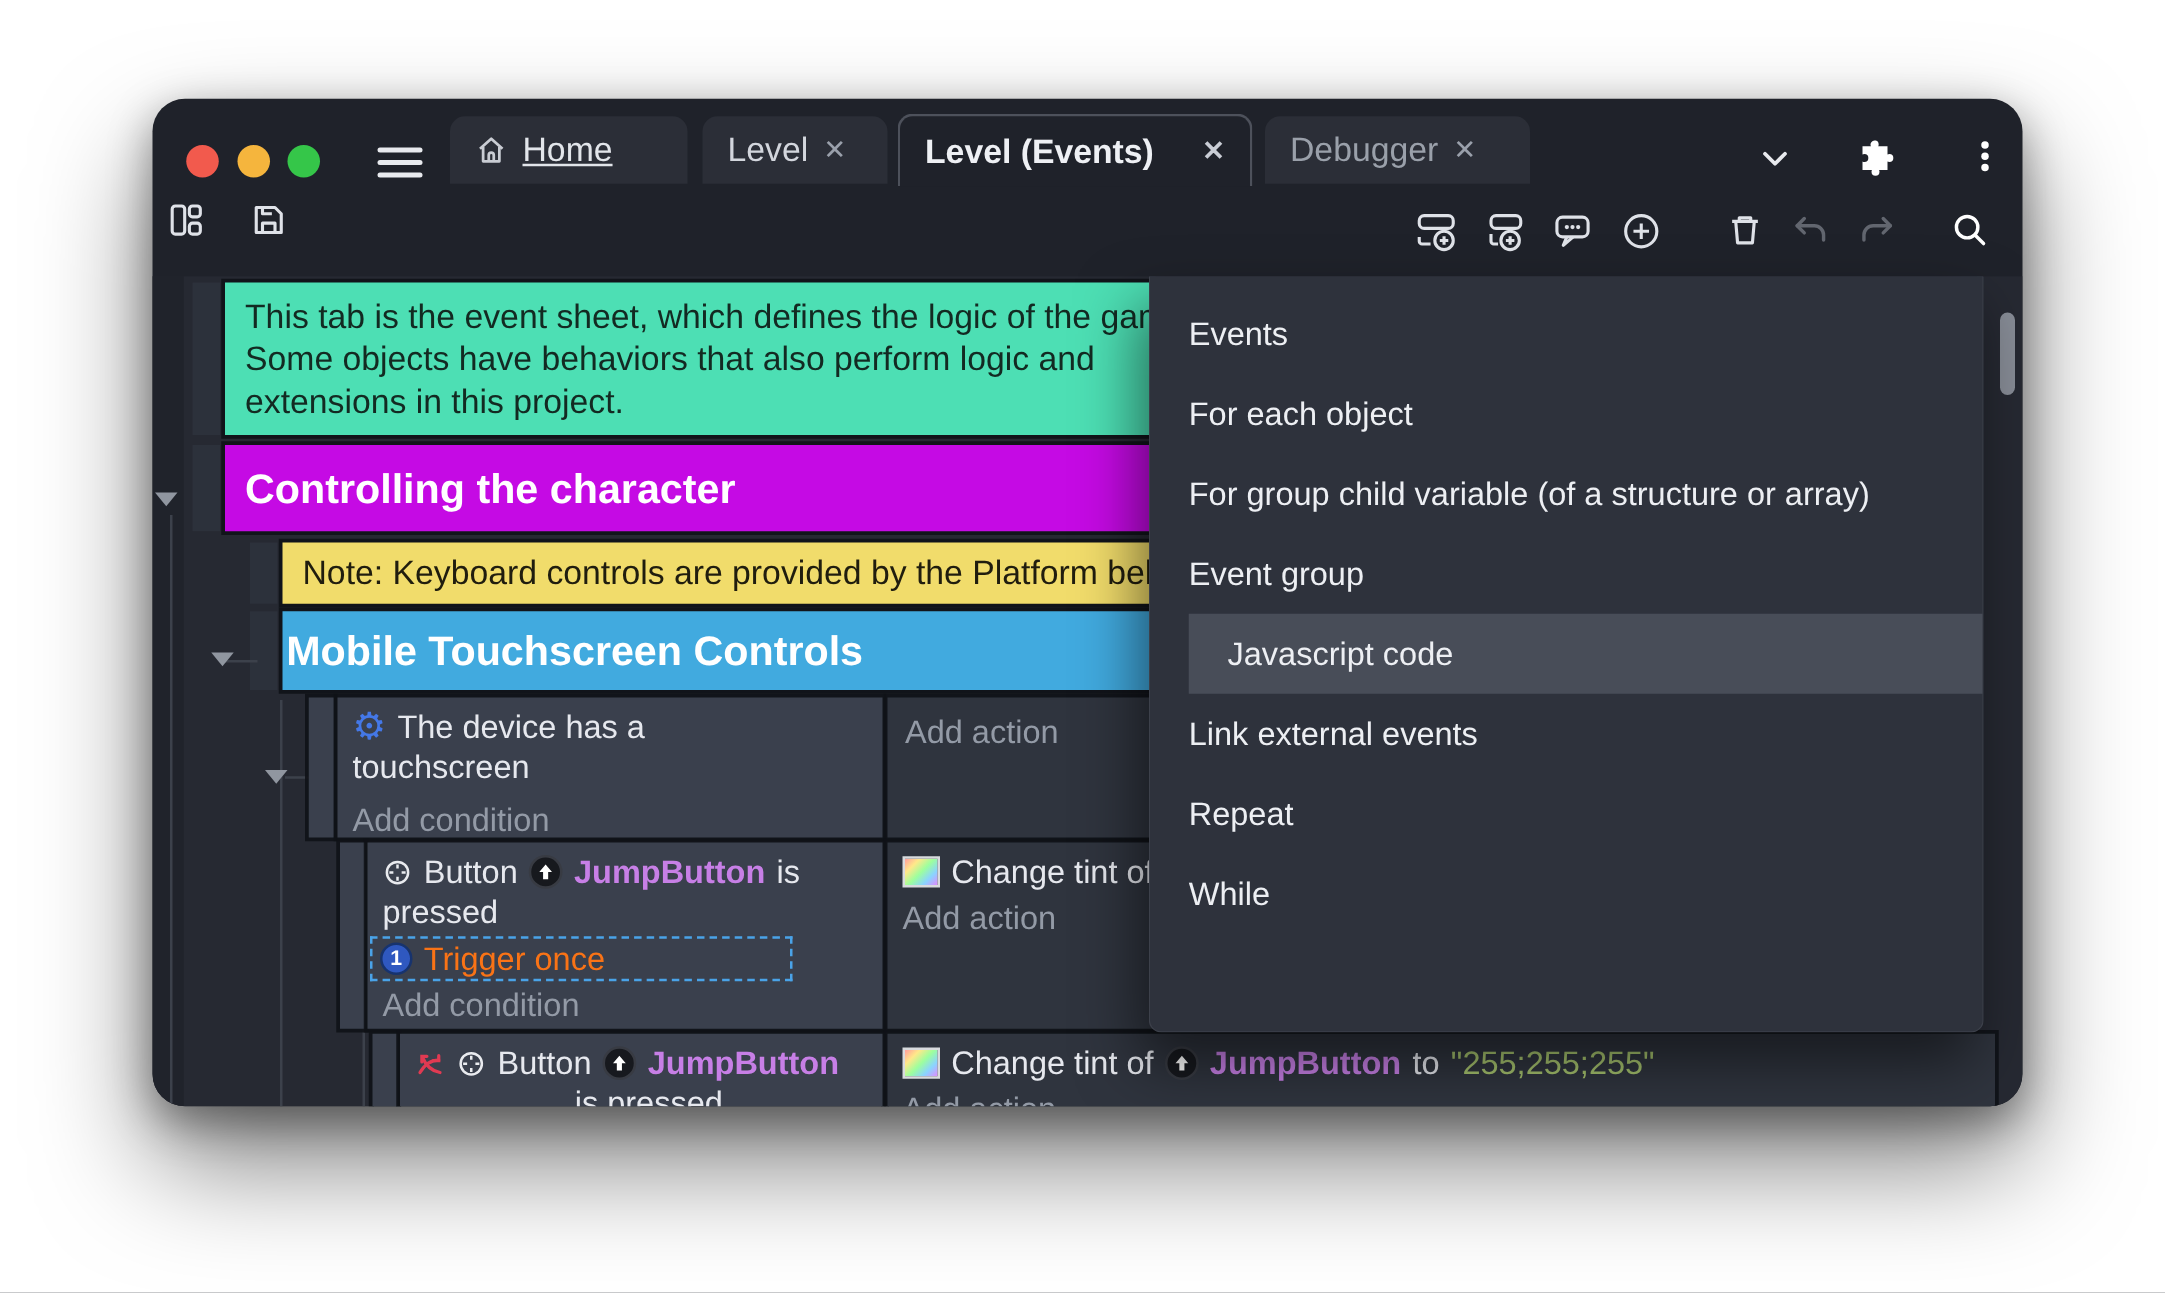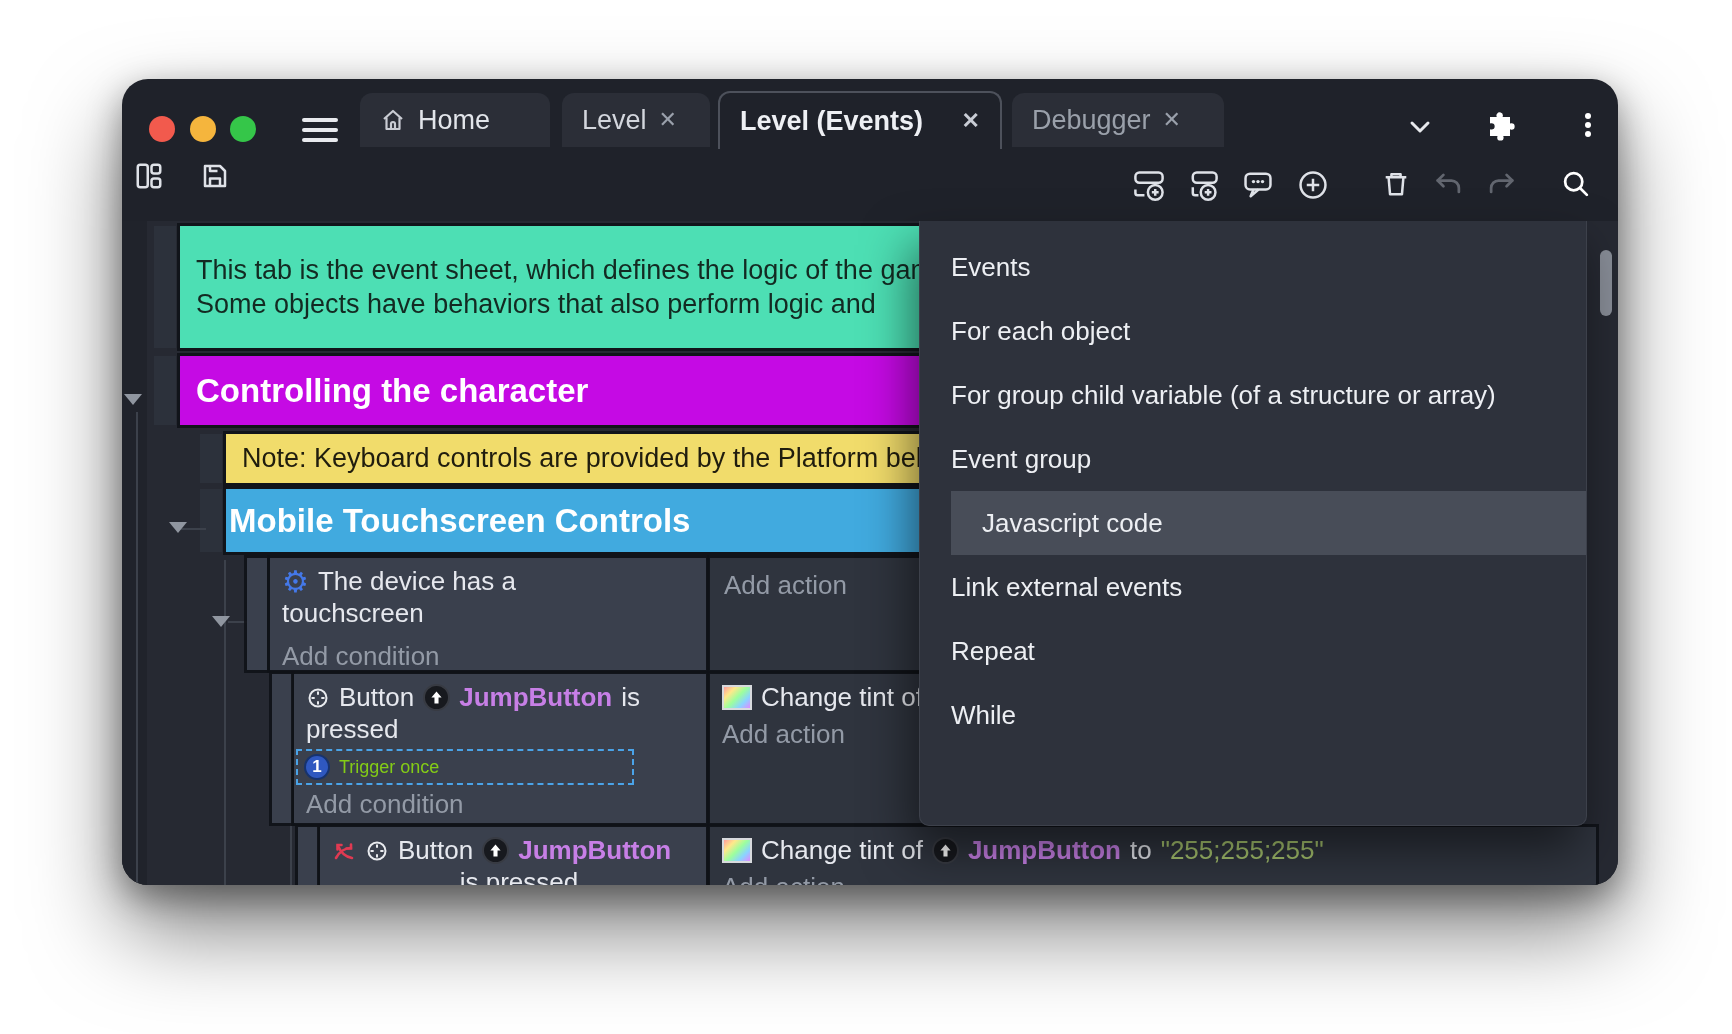--- a/index.html
+++ b/index.html
@@ -67,21 +67,21 @@
     <div class="abs light" style="left:27px;background:#f25a4d;"></div>
     <div class="abs light" style="left:68px;background:#f5b53d;"></div>
     <div class="abs light" style="left:108px;background:#35c649;"></div>
 
     <div class="abs hamburger" style="left:180px;top:33px;">
       <span></span>
         <span></span>
         <span></span>
     </div>
 
-    <div class="abs tab" style="left:238px;width:190px;color:#e2e5ea;">
+    <div class="abs tab" style="left:238px;width:190px;color:#e2e5ea;text-decoration:underline;">
       <span>
         <svg width="26" height="26" viewBox="0 0 26 26" fill="none" stroke="#c9ccd3" stroke-width="2.2" stroke-linejoin="round">
           <path d="M4 12 L13 4 L22 12"></path>
             <path d="M6.5 10.5 V22 H19.5 V10.5"></path>
             <path d="M11 22 v-5 a2 2 0 0 1 4 0 v5"></path>
         </svg>
       </span>
       <span>Home</span>
     </div>
 
@@ -266,20 +266,21 @@
   <div class="abs treeline" style="left:168px;top:640px;width:2px;height:166px;"></div>
 
   <div class="abs tri" style="left:2px;top:315px;"></div>
   <div class="abs tri" style="left:47px;top:443px;"></div>
   <div class="abs tri" style="left:90px;top:537px;"></div>
 
   <div class="abs bar" style="left:58px;top:147px;width:1400px;height:122px;background:#4ddfb4;">
     <div style="padding-left:16px;color:#132a22;font-size:27px;line-height:34px;white-space:nowrap;overflow:hidden;">
       <div>This tab is the event sheet, which defines the logic of the game</div>
       <div>Some objects have behaviors that also perform logic and</div>
+      <div>extensions in this project.</div>
     </div>
   </div>
 
   <div class="abs bar" style="left:58px;top:277px;width:1400px;height:69px;background:#c50ae4;">
     <span style="padding-left:16px;color:#ffffff;font-size:33px;font-weight:700;white-space:nowrap;">Controlling the character</span>
   </div>
 
   <div class="abs bar" style="left:104px;top:355px;width:1354px;height:49px;background:#f1dc6b;overflow:hidden;">
     <span style="padding-left:16px;color:#201d0e;font-size:27px;white-space:nowrap;">Note: Keyboard controls are provided by the Platform behavior</span>
   </div>
@@ -319,21 +320,21 @@
           </svg>
       </span>
       <span class="objname">JumpButton</span>
       <span>is</span>
     </div>
     <div class="evline" style="margin:1px 0 0 12px;">
       <span>pressed</span>
     </div>
     <div class="abs trigbox" style="left:2px;top:75px;width:338px;height:36px;">
       <span class="oneicon">1</span>
-      <span style="font-size:18px;color:#84cc16;">Trigger once</span>
+      <span style="font-size:26px;color:#f97316;">Trigger once</span>
     </div>
     <div class="dimtext" style="margin:44px 0 0 12px;">Add condition</div>
   </div>
   <div class="abs cell actioncell" style="left:588px;top:595px;width:870px;height:149px;overflow:hidden;">
     <div class="evline" style="margin:8px 0 0 12px;">
       <span class="swatch"></span>
       <span>Change tint of</span>
     </div>
     <div class="dimtext" style="margin:6px 0 0 12px;">Add action</div>
   </div>

